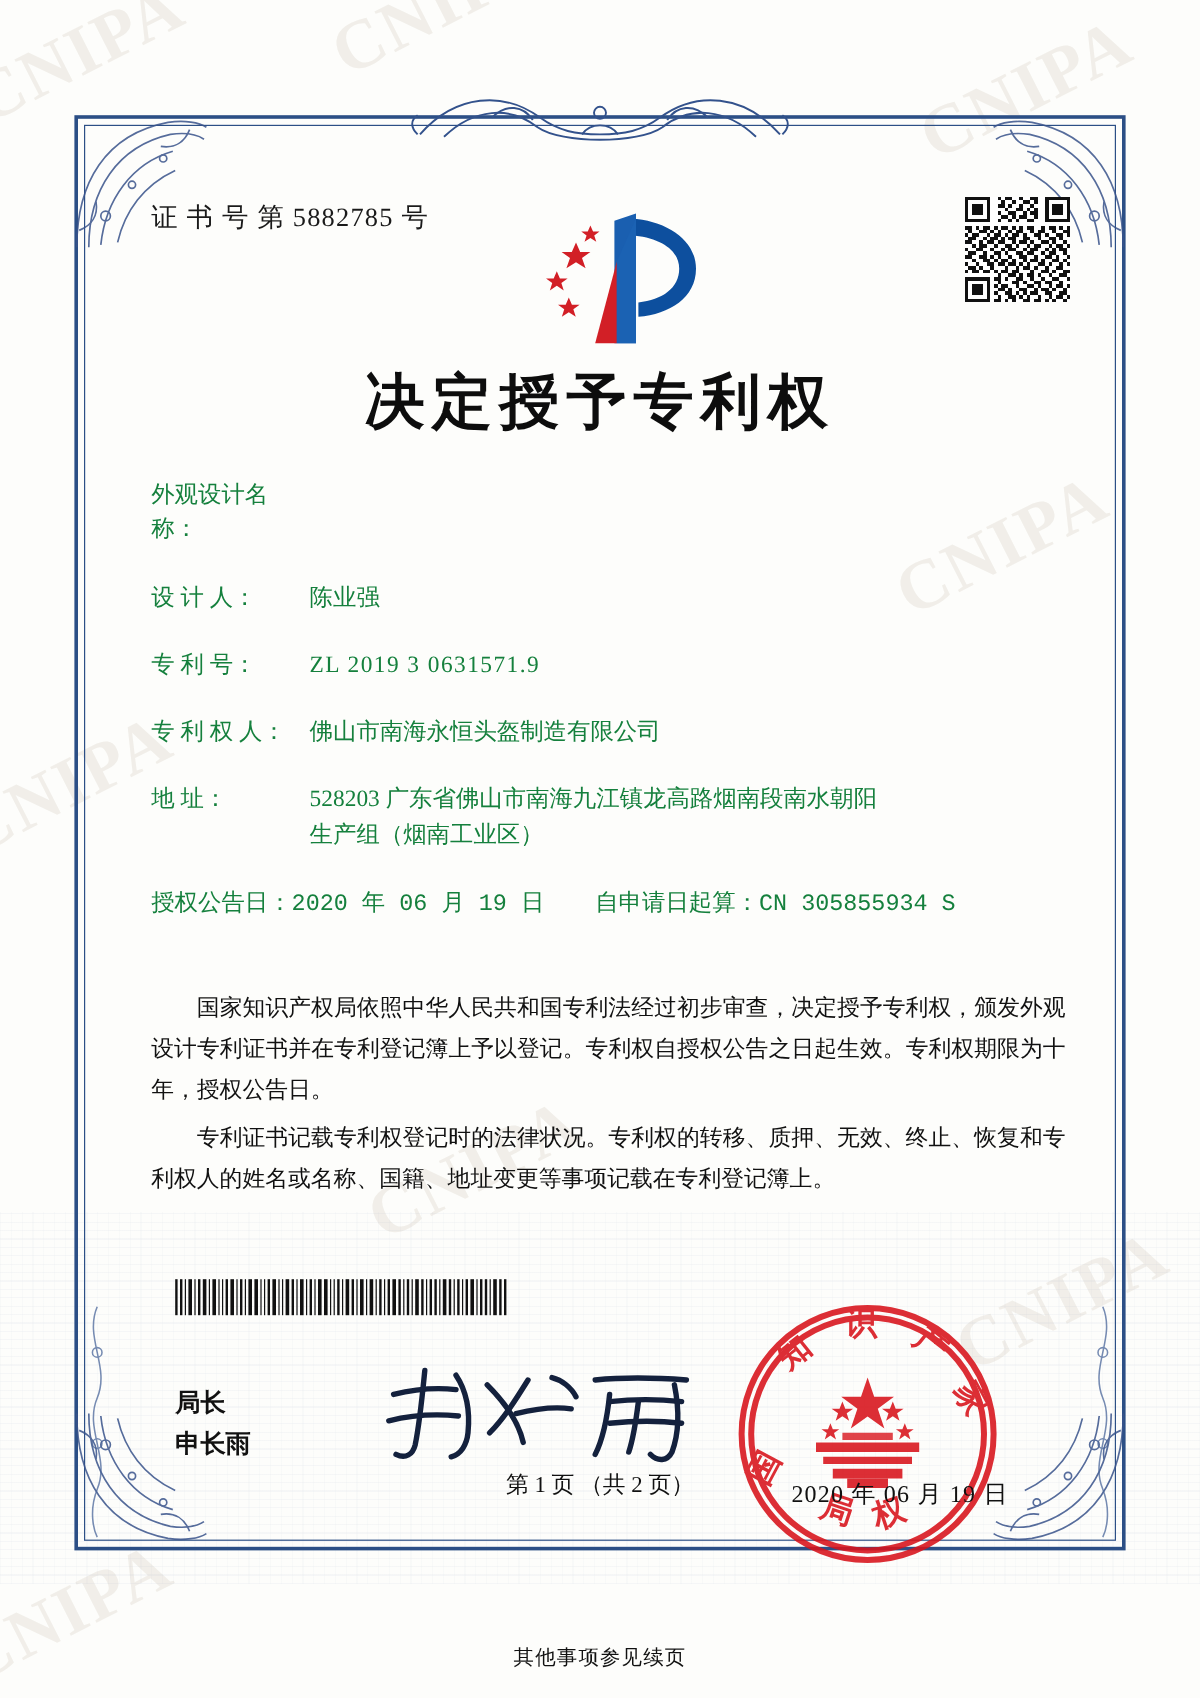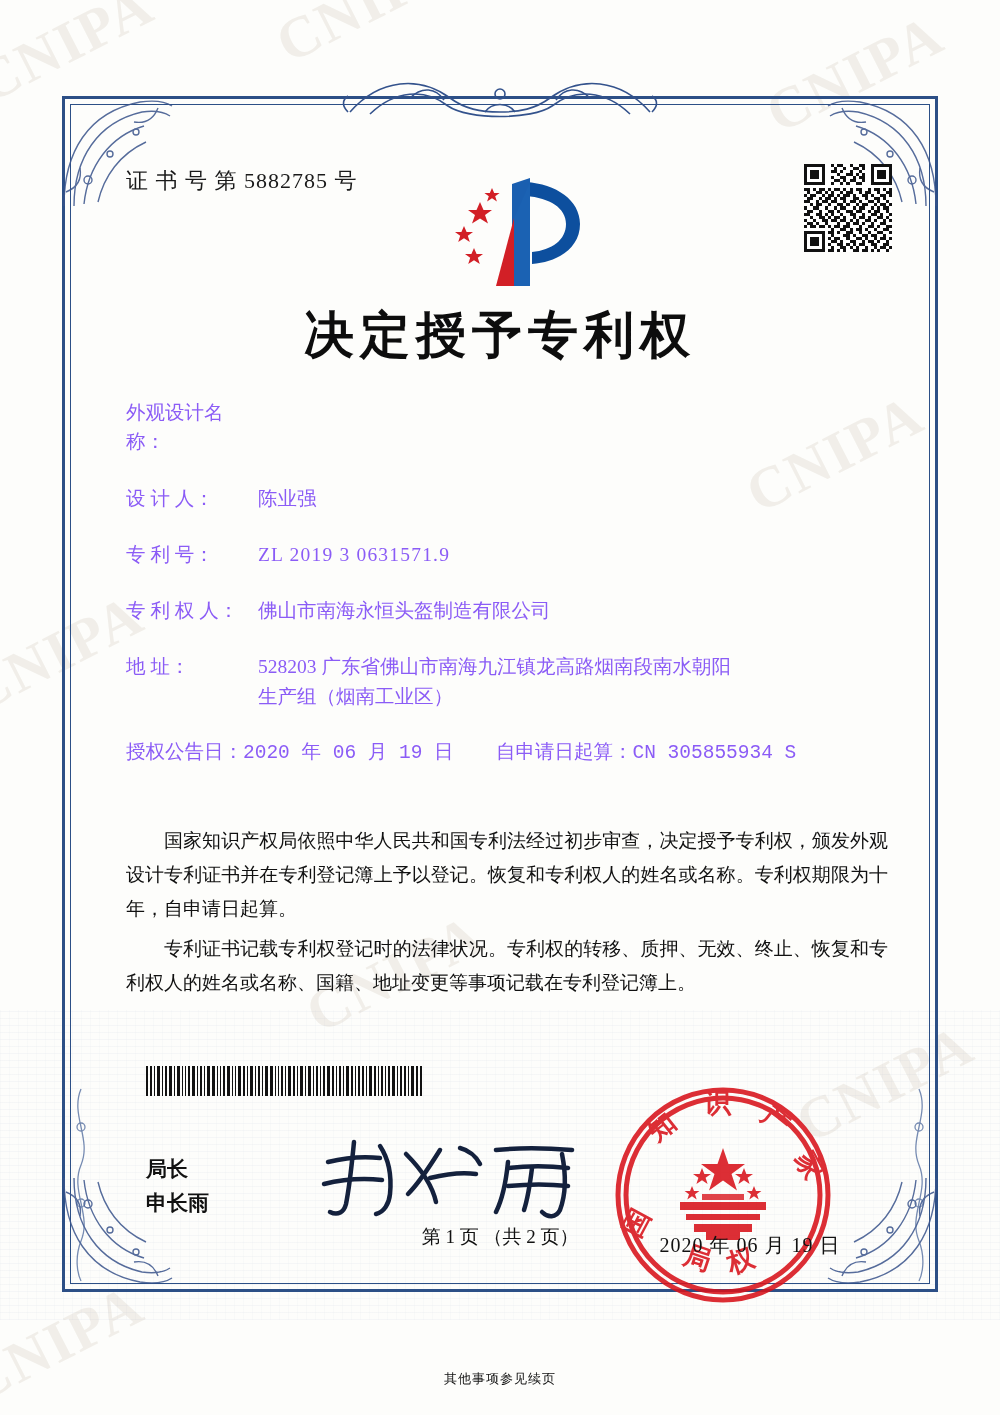--- a/index.html
+++ b/index.html
@@ -135,21 +135,21 @@
     color: #0d0d0d;
     font-family: "Liberation Serif","DejaVu Serif", serif;
   }
 
   .fields {
     position: absolute;
     left: 56px;
     top: 294px;
     width: 760px;
     font-size: 19.5px;
-    color: #8b5cf6;
+    color: #15803d;
   }
   .field {
     display: flex;
     margin-bottom: 27px;
     line-height: 1.5;
   }
   .field .lbl {
     width: 132px;
     flex: 0 0 132px;
     letter-spacing: 0px;
@@ -253,21 +253,21 @@
     text-align: center;
     font-size: 19px;
     color: #111;
   }
 
   .footer-note {
     position: absolute;
     left: 0; right: 0;
     top: 1370px;
     text-align: center;
-    font-size: 13px;
+    font-size: 17px;
     color: #111;
     letter-spacing: 1px;
   }
 </style>
 </head>
 <body>
 
 <div id="page">
 
   <div class="wm-layer">
@@ -667,21 +667,21 @@
           <span>授权公告日：</span><span>2020 年 06 月 19 日</span>
         </div>
         <div class="seg2">
           <span>自申请日起算：</span><span>CN 305855934 S</span>
         </div>
       </div>
 
     </div>
 
     <div class="paragraphs">
-      <p>国家知识产权局依照中华人民共和国专利法经过初步审查，决定授予专利权，颁发外观设计专利证书并在专利登记簿上予以登记。恢复和专利权人的姓名或名称。专利权期限为十年，自申请日起算。</p>
+      <p>国家知识产权局依照中华人民共和国专利法经过初步审查，决定授予专利权，颁发外观设计专利证书并在专利登记簿上予以登记。专利权自授权公告之日起生效。专利权期限为十年，授权公告日。</p>
       <p>专利证书记载专利权登记时的法律状况。专利权的转移、质押、无效、终止、恢复和专利权人的姓名或名称、国籍、地址变更等事项记载在专利登记簿上。</p>
     </div>
 
     <div class="barcode" id="barcode">
         <i style="width: 4px;"></i>
         <i style="width: 2px;"></i>
         <i style="width: 2px;"></i>
         <i style="width: 5px;"></i>
         <i style="width: 2px;"></i>
         <i style="width: 3px;"></i>

